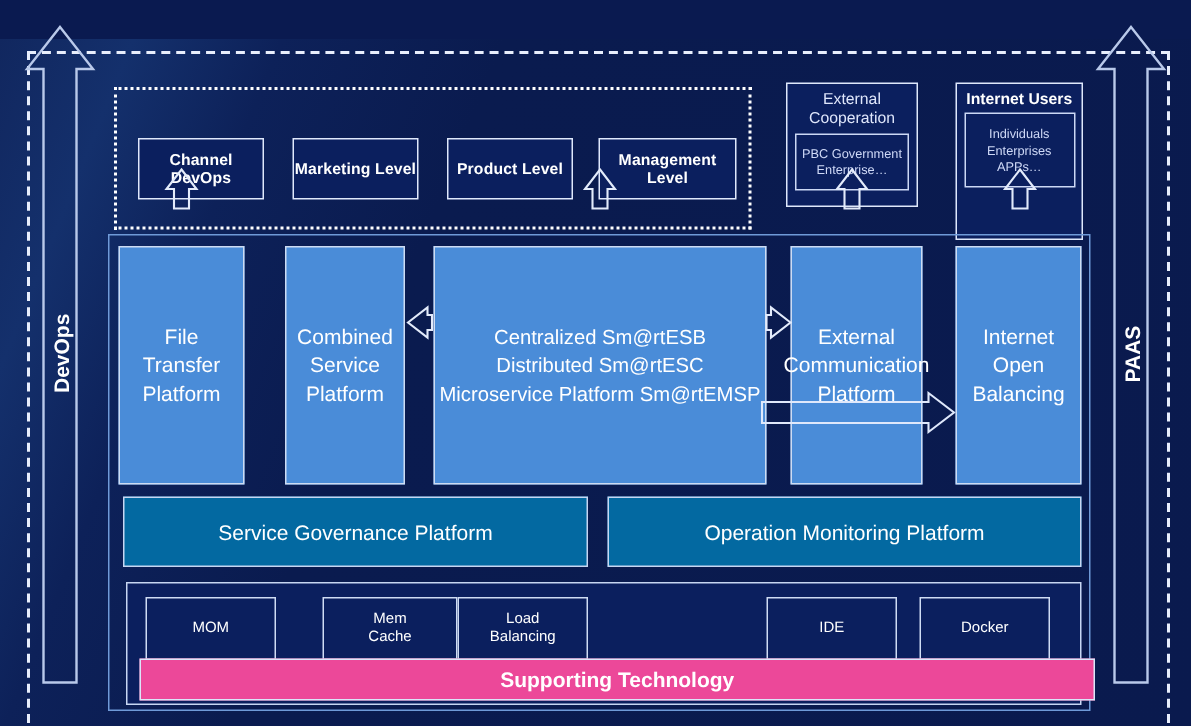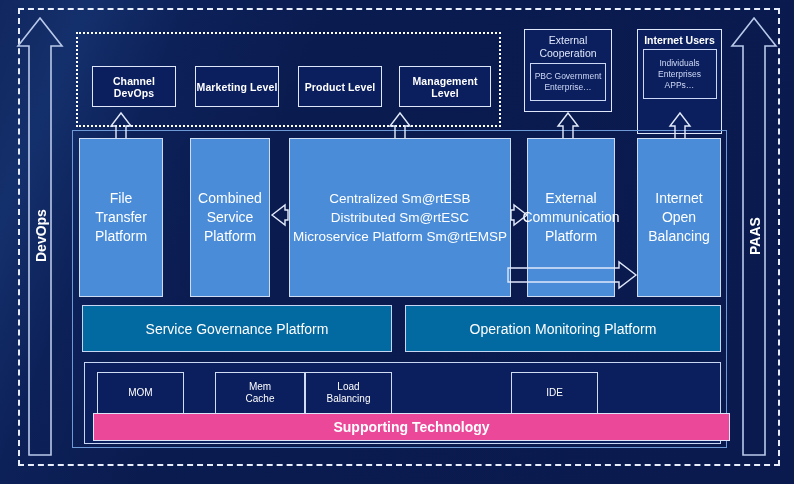--- a/index.html
+++ b/index.html
@@ -21,21 +21,21 @@
     left: 0; top: 0;
     width: 794px; height: 484px;
     background:
       linear-gradient(112deg,
         #11275f 0%,
         #14306c 9%,
         #0d2159 19%,
         #0a1b4f 34%,
         #0a1a4e 100%);
   }
-  .abs { position: absolute; box-sizing: border-box; }
+  .abs { position: absolute; box-sizing: border-box; margin-top: 26px; }
 
   
   #outer-dashed {
     left: 18px; top: 8px;
     width: 762px; height: 458px;
     border: 2px dashed #e8eefc;
   }
   
   #levels-dashed {
     left: 76px; top: 32px;
@@ -275,18 +275,21 @@
     <span>Mem
 Cache</span>
   </div>
   <div class="abs tech-box" style="left:305px; top:372px; width:87px; height:42px;">
     <span>Load
 Balancing</span>
   </div>
   <div class="abs tech-box" style="left:511px; top:372px; width:87px; height:42px;">
     <span>IDE</span>
   </div>
+  <div class="abs tech-box" style="left:613px; top:372px; width:87px; height:42px;">
+    <span>Docker</span>
+  </div>
 
   <div id="support-bar" class="abs">
     <span>Supporting Technology</span>
   </div>
 
 </div>
 
 </body></html>

